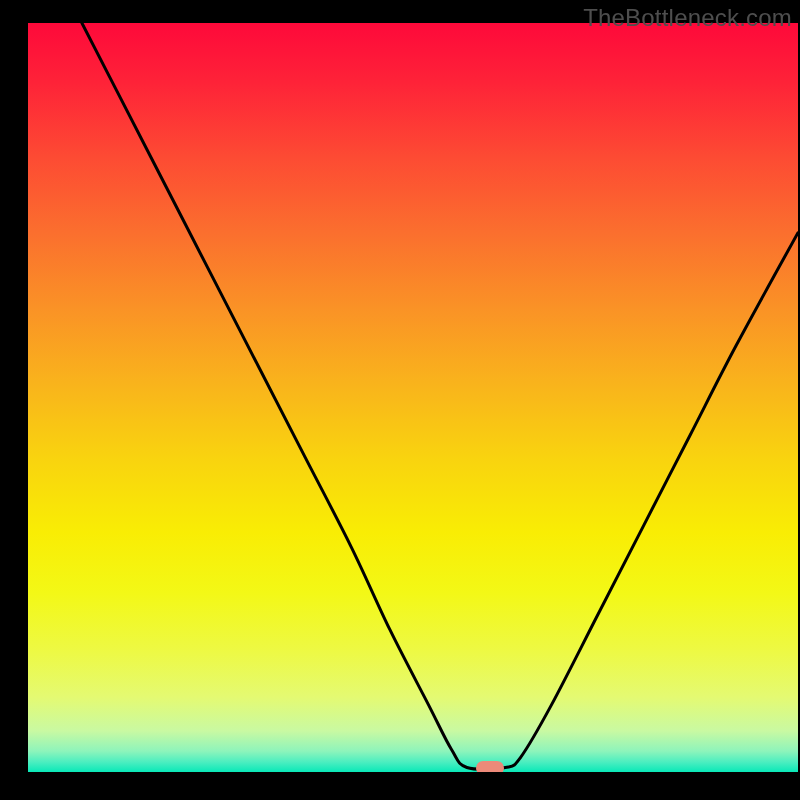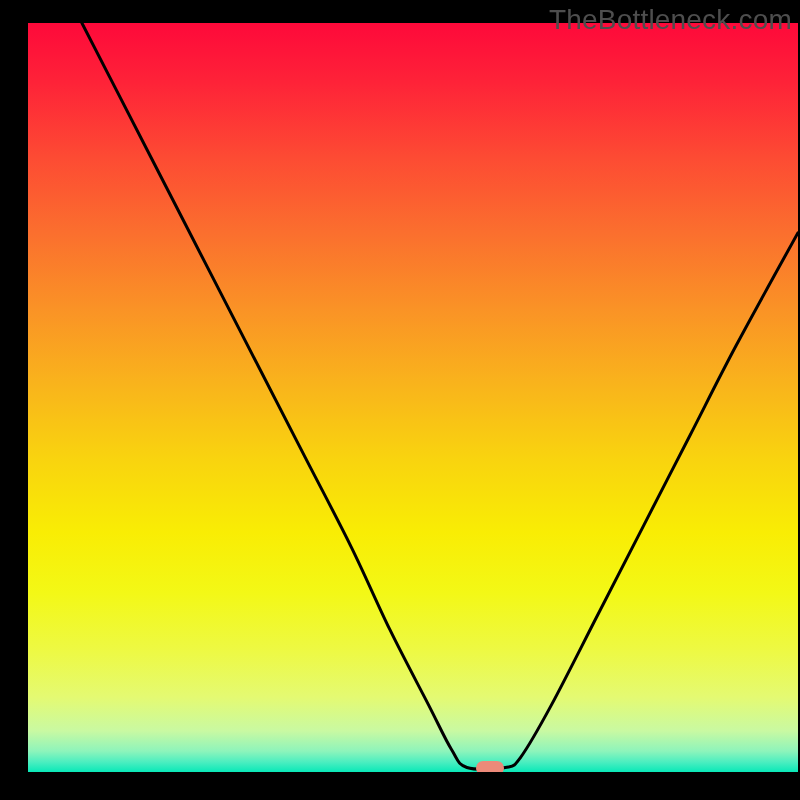--- a/index.html
+++ b/index.html
@@ -15,21 +15,21 @@
     position: relative;
     width: 800px;
     height: 800px;
     background: #000000;
   }
   .watermark {
     position: absolute;
     top: 4px;
     right: 8px;
     color: #4e4e4e;
-    font-size: 28px;
+    font-size: 24px;
     font-weight: 500;
     letter-spacing: 0.2px;
     user-select: none;
     z-index: 3;
   }
   
   .plot {
     position: absolute;
     left: 28px;
     top: 23px;

